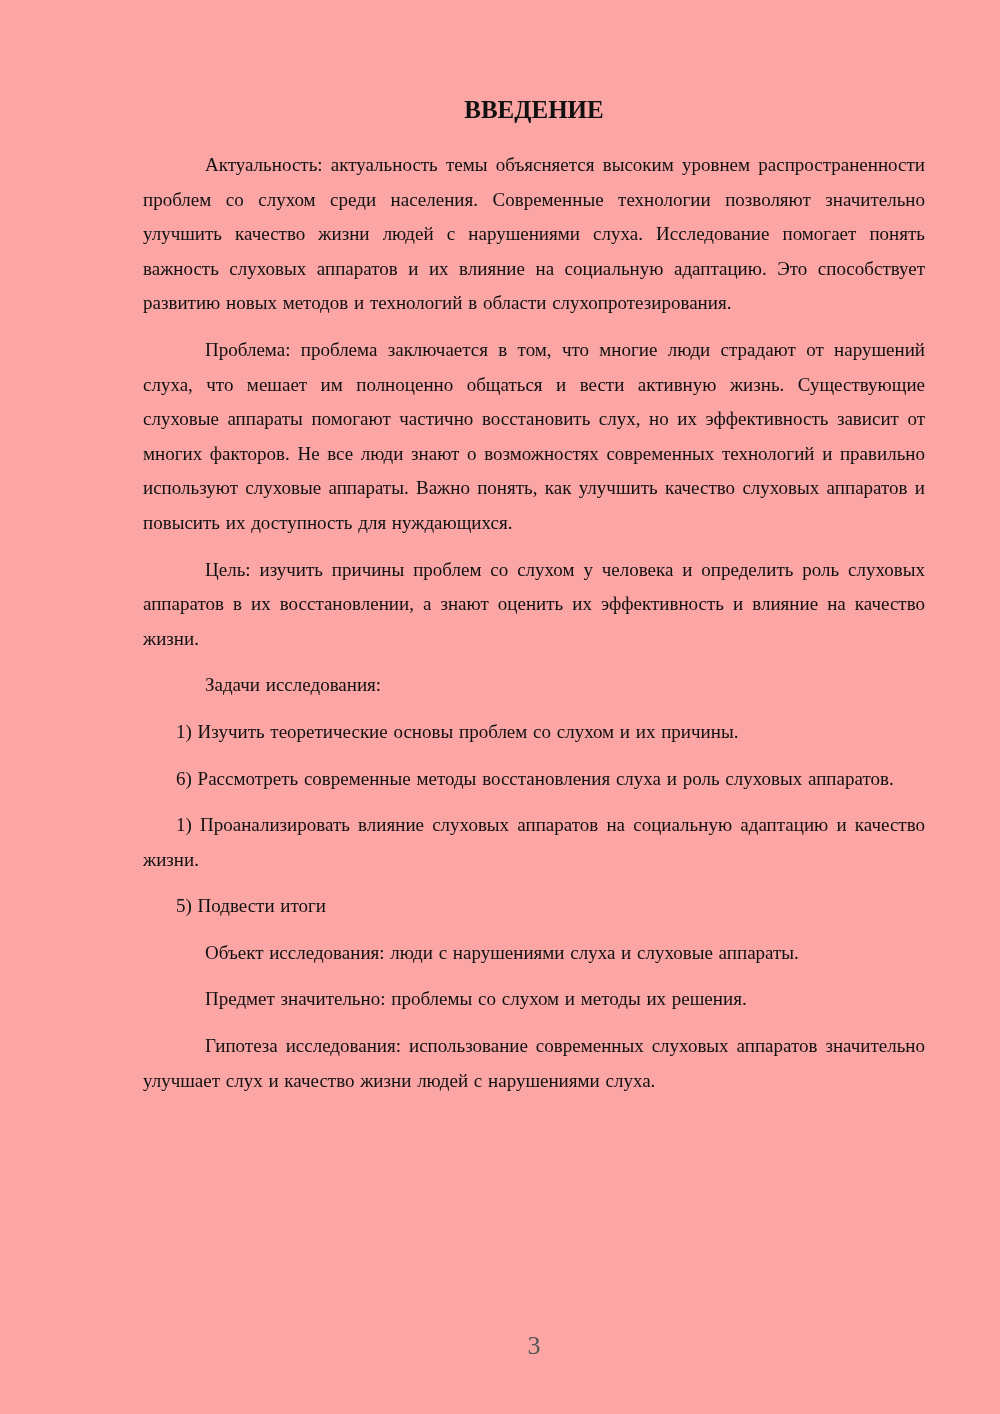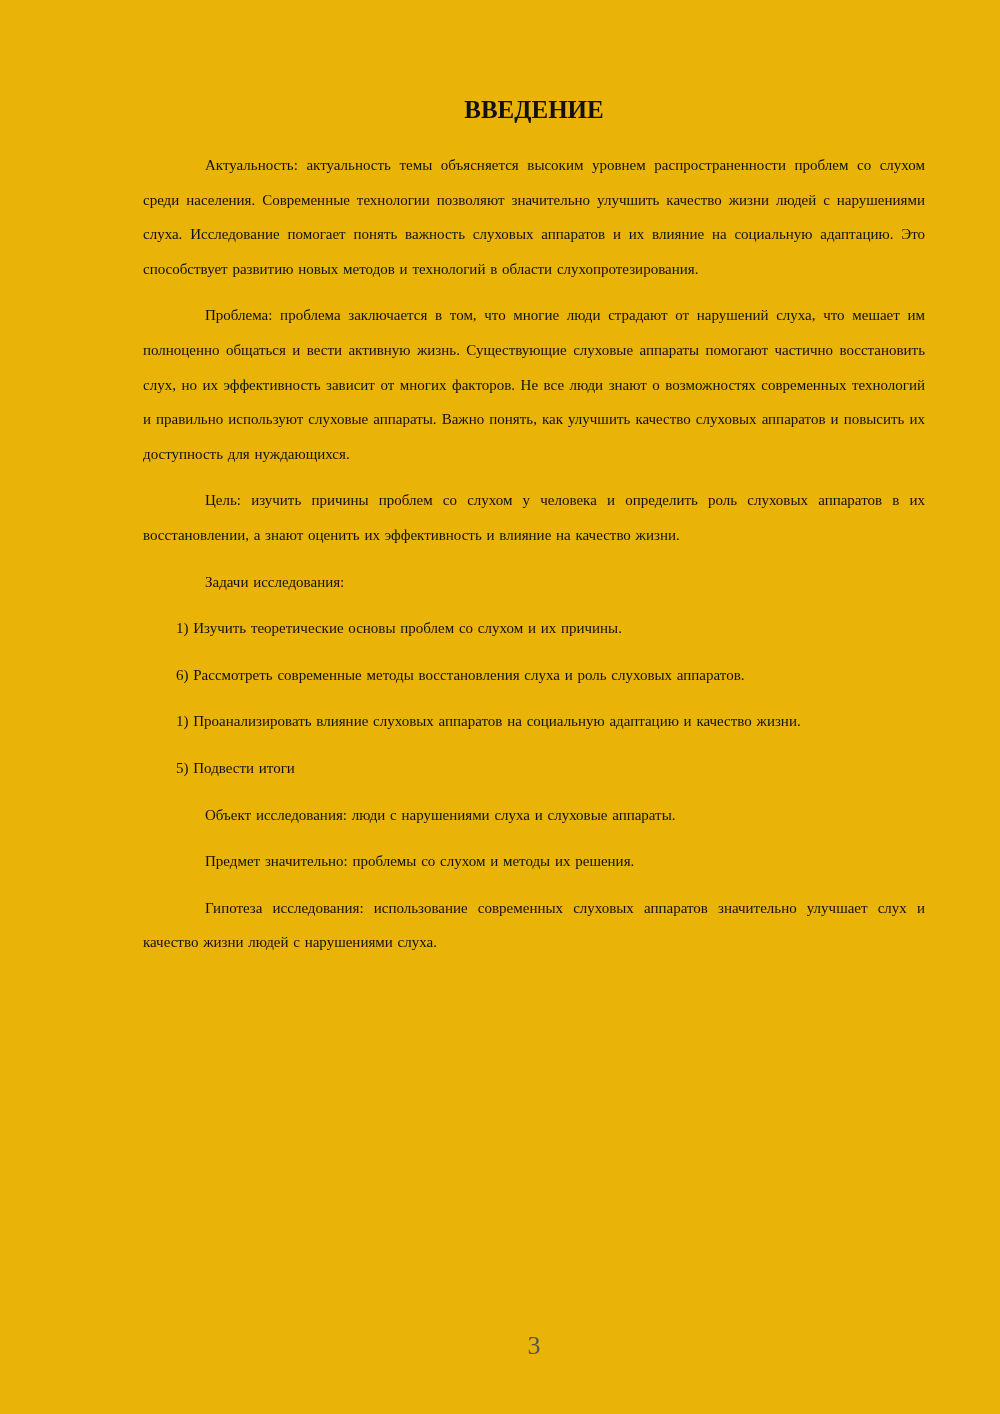--- a/index.html
+++ b/index.html
@@ -4,38 +4,38 @@
 <style>
   html, body {
     margin: 0;
     padding: 0;
     background: #ffffff;
   }
   .page {
     position: relative;
     width: 1000px;
     height: 1414px;
-    background: #eab308;
+    background: #fca5a5;
     overflow: hidden;
     font-family: "Liberation Serif", "DejaVu Serif", serif;
     color: #111111;
   }
   .content {
     padding: 96px 75px 0 143px;
   }
   .doc-title {
     font-size: 25px;
     font-weight: bold;
     line-height: 28px;
     text-align: center;
     margin: 0 0 24px 0;
     color: #111111;
   }
   p.para {
-    font-size: 15px;
+    font-size: 19px;
     line-height: 34.6px;
     text-align: justify;
     text-align-last: left;
     margin: 0 0 12px 0;
     text-indent: 62px;
     word-spacing: 1px;
   }
   p.task {
     text-indent: 33px;
   }

